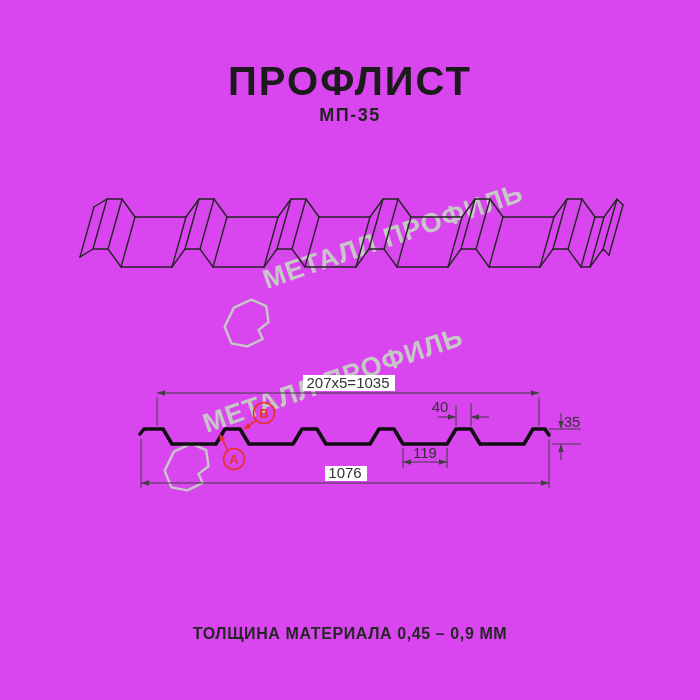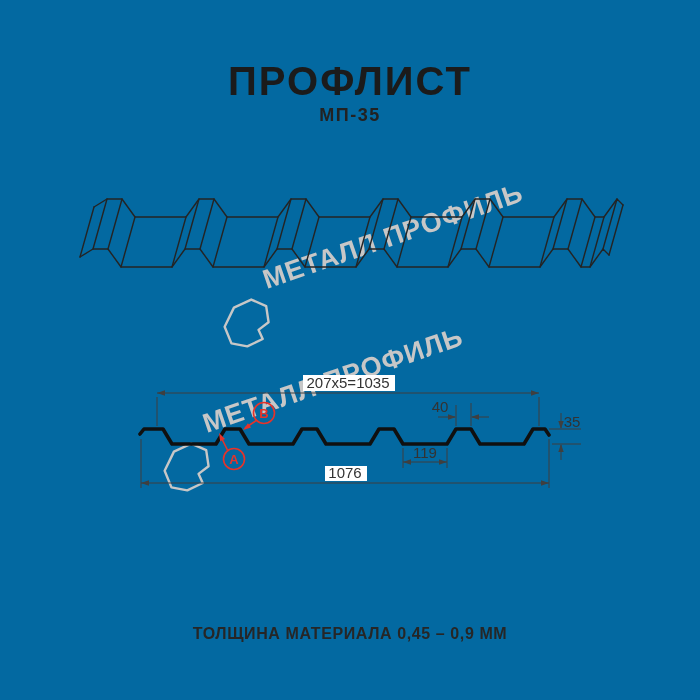--- a/index.html
+++ b/index.html
@@ -1,16 +1,16 @@
 <!DOCTYPE html>
 <html><head>
 <meta charset="utf-8">
 <style>
   html,body{margin:0;padding:0;background:#ffffff;}
-  #page{position:relative;width:700px;height:700px;background:#0369a1;overflow:hidden;}
+  #page{position:relative;width:700px;height:700px;background:#d946ef;overflow:hidden;}
   svg text{font-family:"Liberation Sans","DejaVu Sans",sans-serif;}
   .title-t{font-size:40px;font-weight:bold;letter-spacing:2px;fill:#1b1b1b;}
   .subtitle-t{font-size:18px;font-weight:600;letter-spacing:1.5px;fill:#222;}
   .footer-t{font-size:16px;font-weight:bold;letter-spacing:0.6px;fill:#262626;}
   .dim-t{font-size:15px;fill:#333;}
   .wm-t{font-size:27px;font-weight:bold;fill:#c7c7c7;letter-spacing:1px;}
   .red-t{font-size:13px;font-weight:bold;fill:#e6332a;}
   .line3d{stroke:#242424;stroke-width:1.4;fill:none;stroke-linejoin:round;stroke-linecap:round;}
   .profile{stroke:#101010;stroke-width:3.6;fill:none;stroke-linejoin:round;stroke-linecap:round;}
   .dim{stroke:#3f3f3f;stroke-width:1;fill:none;}

